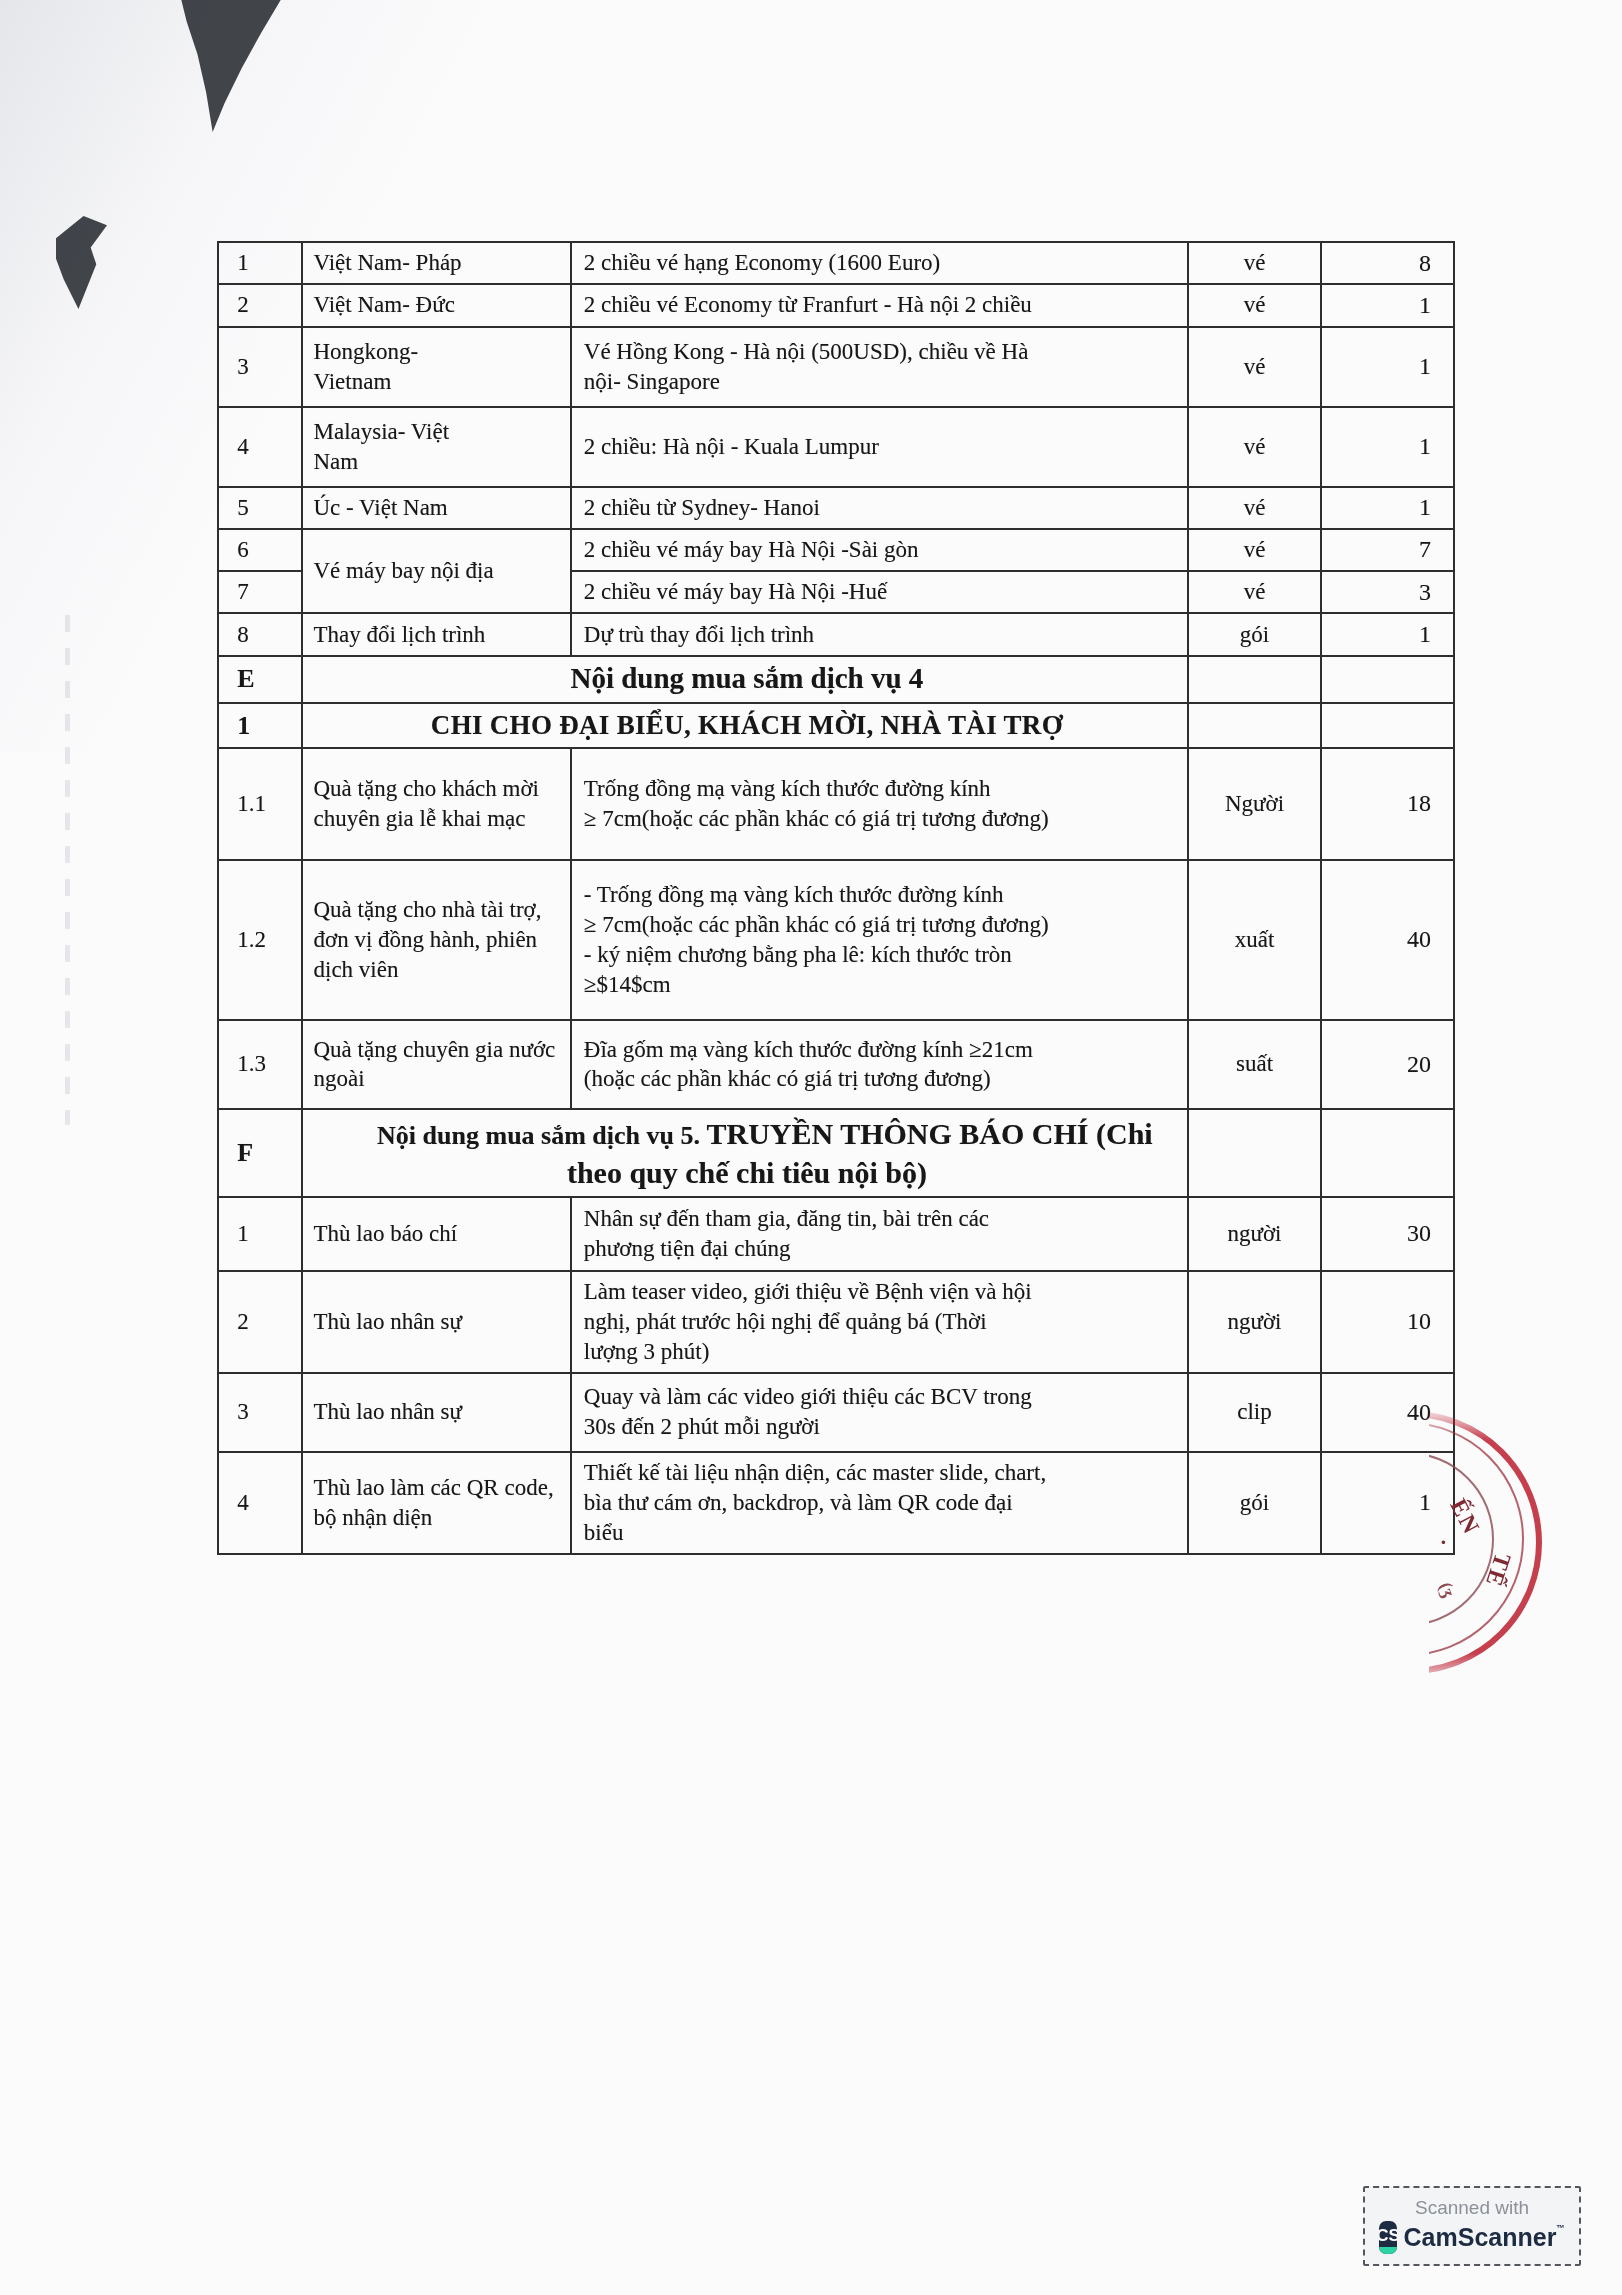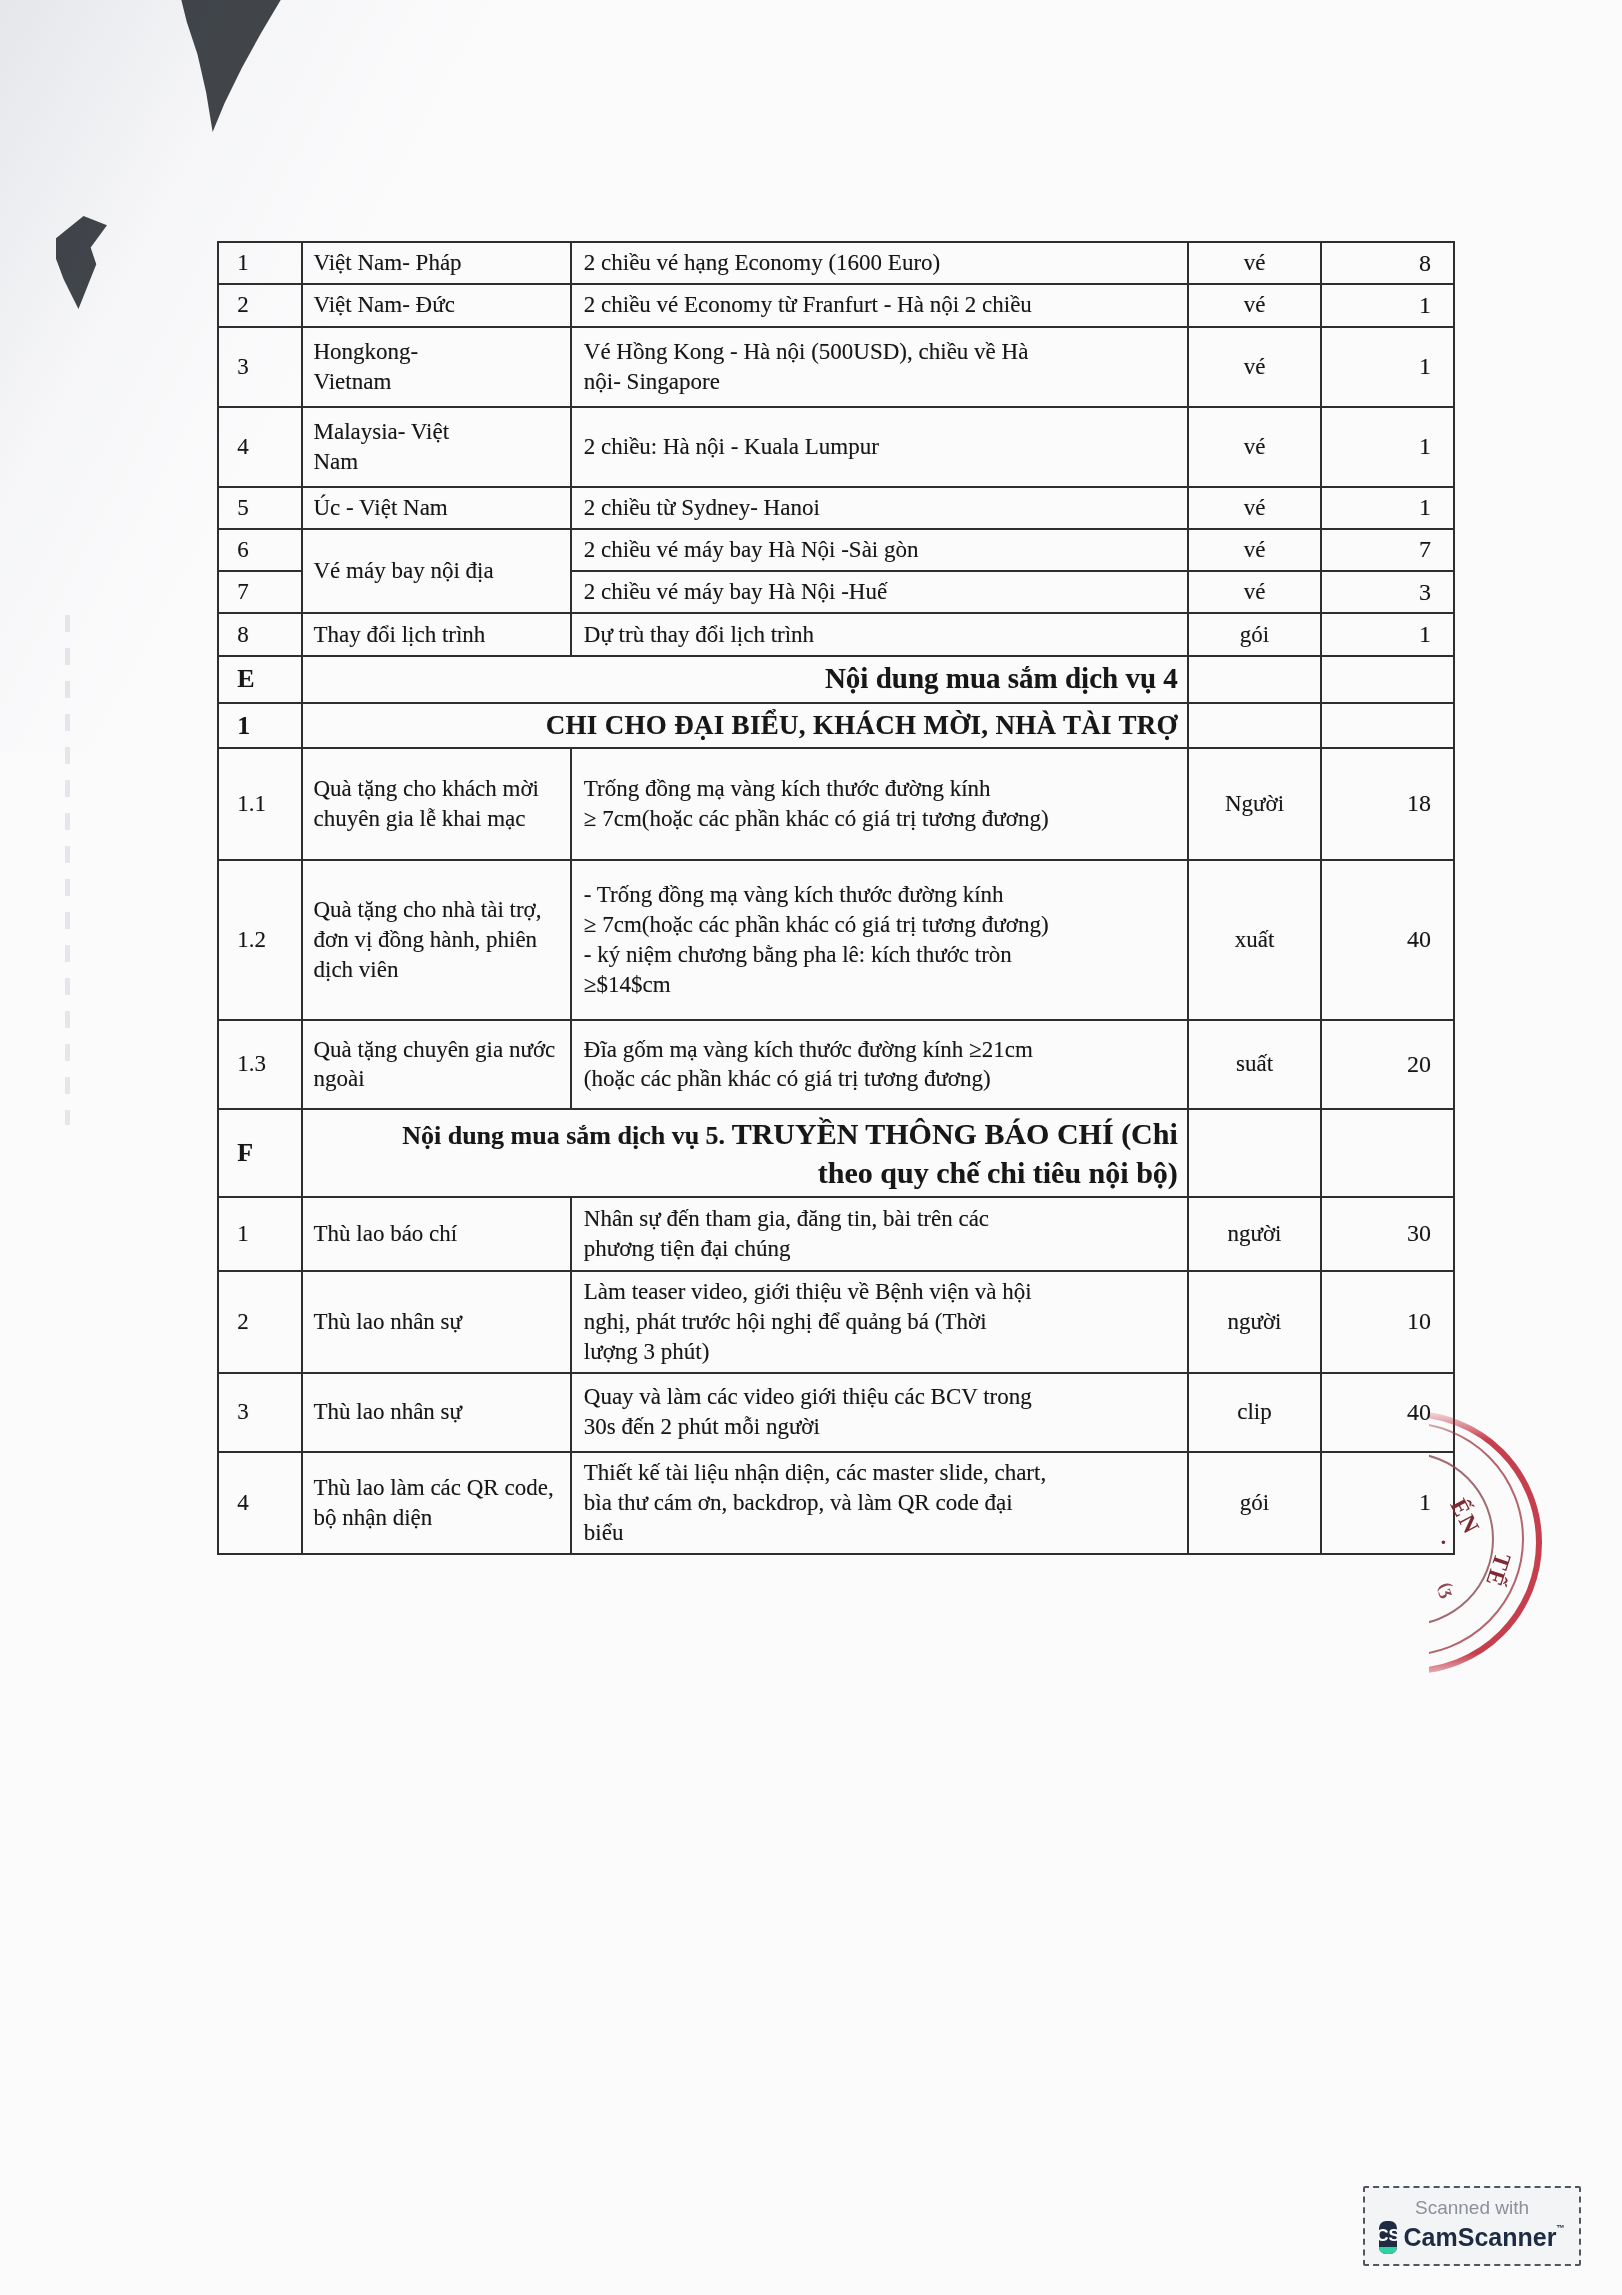--- a/index.html
+++ b/index.html
@@ -44,21 +44,21 @@
     border-top-width:2.6px;border-bottom-width:2.6px;
     vertical-align:middle;
     overflow:hidden;
   }
   .td-no{text-align:left;padding-left:18.3px;}
   .td-no.bold{font-weight:bold;font-size:26px;}
   .td-name{text-align:left;padding:3.9px 6.5px 3.9px 10.5px;}
   .td-desc{text-align:left;padding:5.2px 9.2px 5.2px 11.8px;}
   .td-unit{text-align:center;padding:0 2.6px;}
   .td-qty{text-align:right;padding-right:22px;font-size:24px;}
-  .td-merged{text-align:right;padding:3.9px 9.2px 3.9px 13px;font-weight:bold;}
+  .td-merged{text-align:center;padding:3.9px 9.2px 3.9px 13px;font-weight:bold;}
   .section .sec-small{font-size:29px;}
   .section-caps .sec-small{font-size:27px;letter-spacing:0.3px;}
   .section-mixed .sec-small{font-size:26px;margin-left:36px;}
   .section-mixed .sec-big{font-size:30px;}
   .section-mixed .td-merged,{line-height:1.4;}
   
   .stamp-clip{
     position:absolute;left:1429px;top:1406px;width:114px;height:281px;
     overflow:hidden;pointer-events:none;
     -webkit-mask-image:linear-gradient(180deg, transparent 0, #000 12%, #000 88%, transparent 100%);

